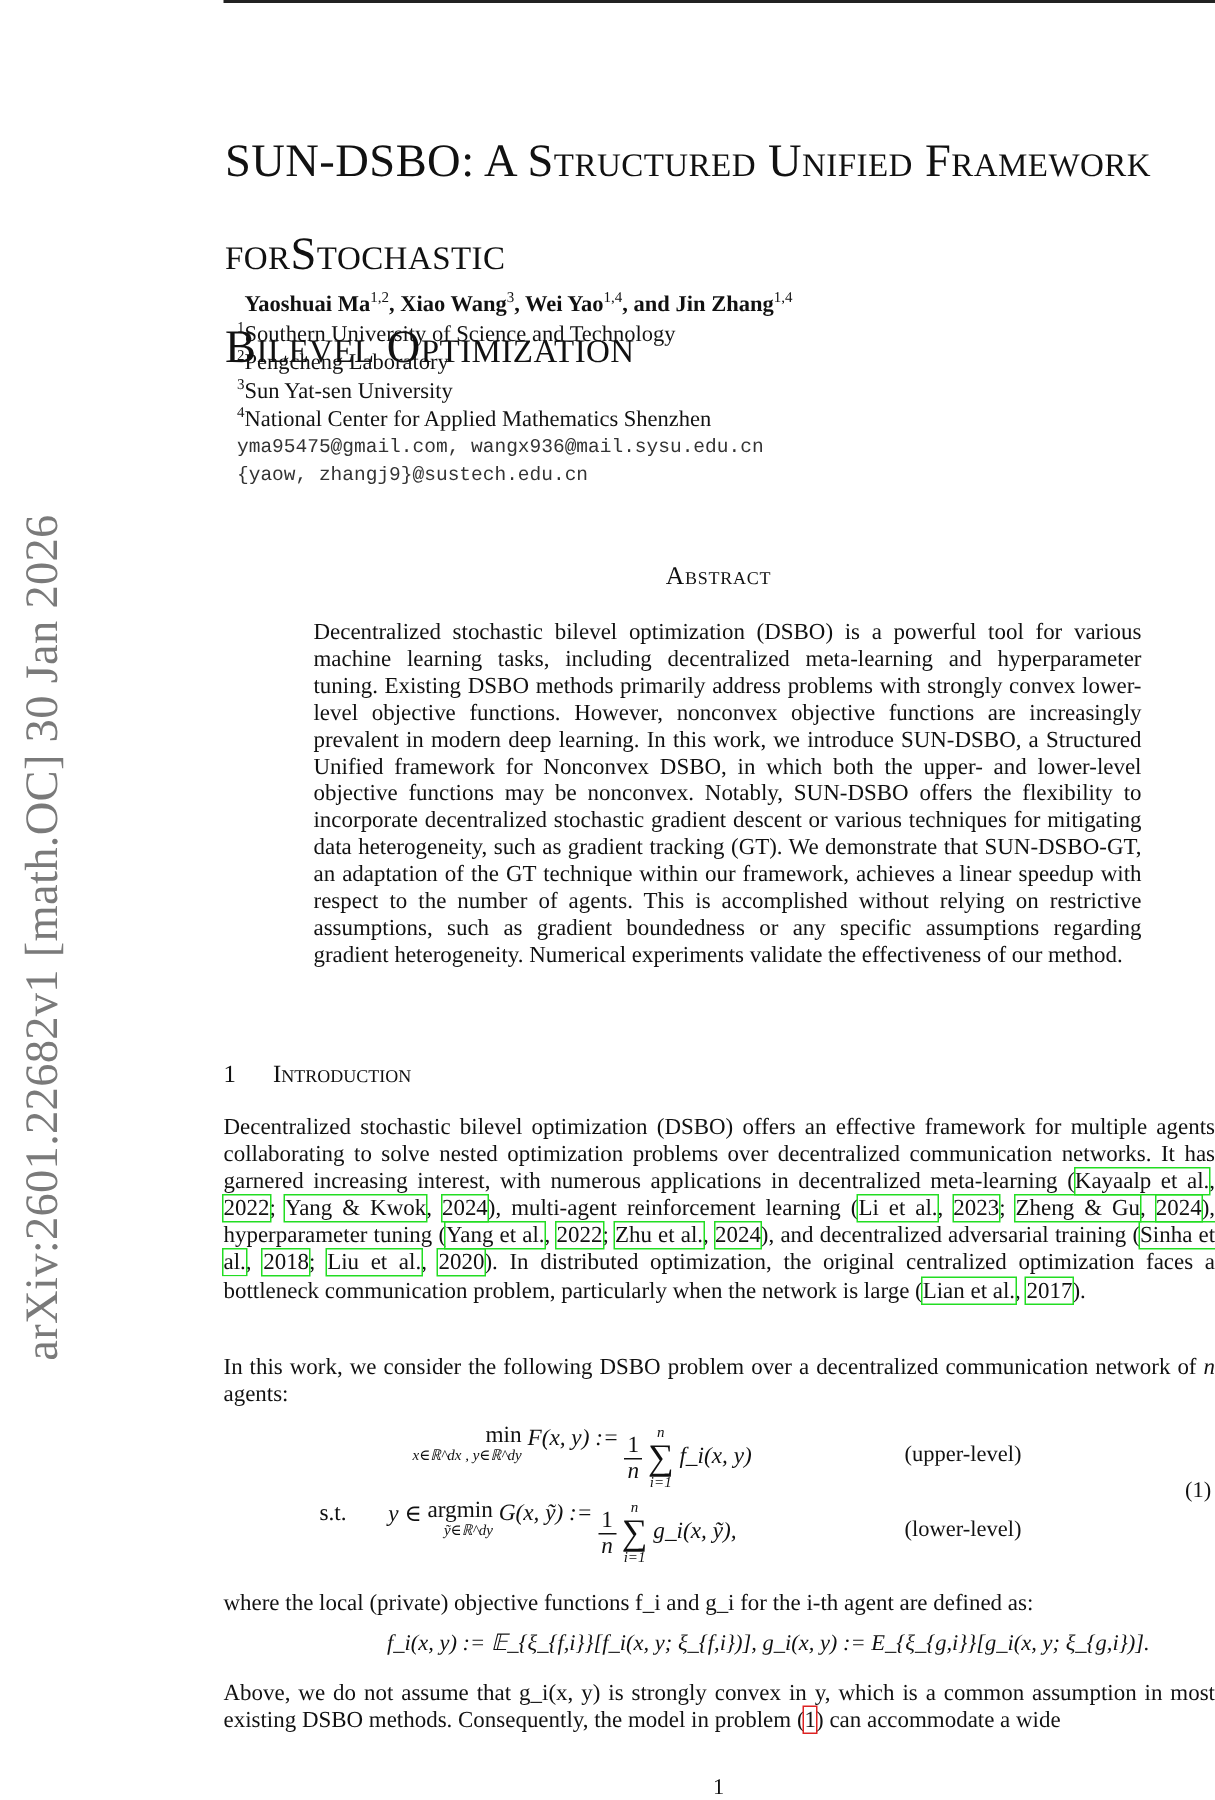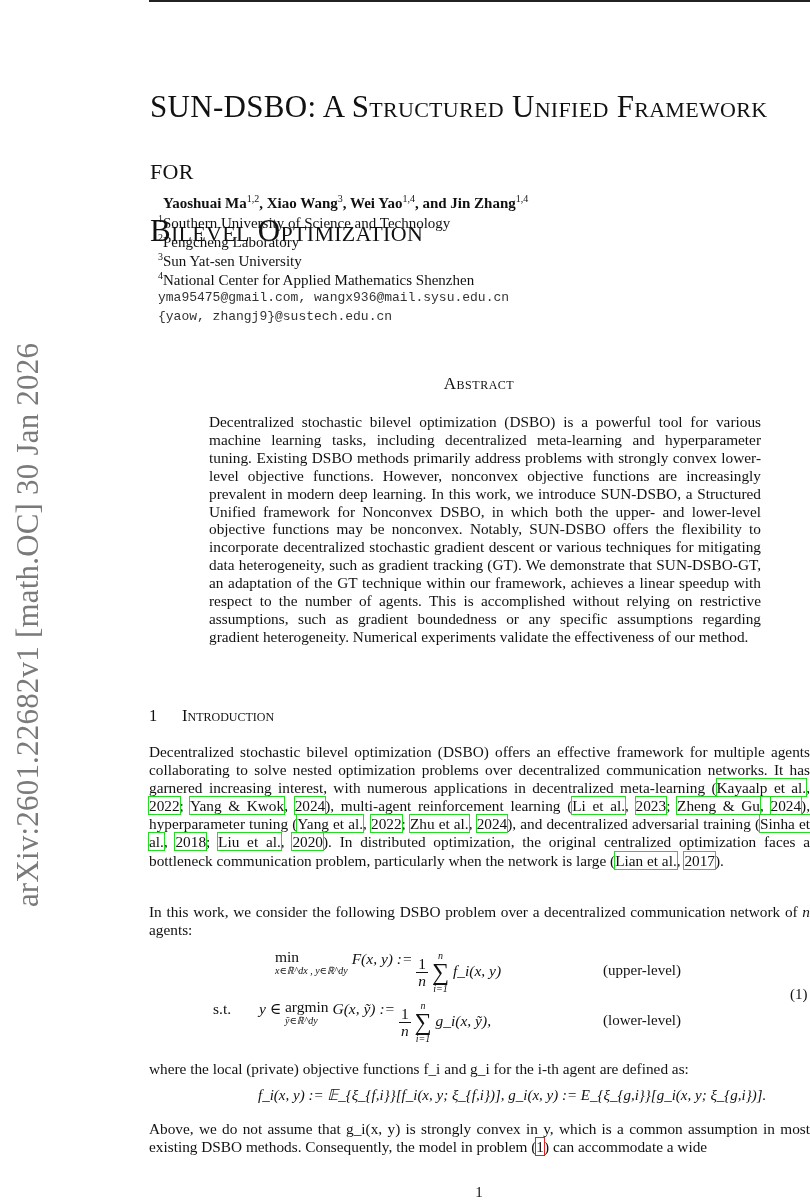--- a/index.html
+++ b/index.html
@@ -28,34 +28,35 @@
   .math { font-family:"Liberation Serif","DejaVu Serif",serif; font-style:italic; }
   .eq { position:absolute; font-size:15.5px; white-space:nowrap; }
   .tag { position:absolute; font-size:15px; white-space:nowrap; }
   .pageno { position:absolute; left:0; width:958px; top:1184px; text-align:center; font-size:15px; }
   .frac { display:inline-block; vertical-align:middle; text-align:center; line-height:16px; }
   .frac .nu { display:block; border-bottom:1px solid #111; padding:0 2px; }
   .frac .de { display:block; }
   .sum { display:inline-block; vertical-align:middle; text-align:center; line-height:11px; }
   .sum .big { display:block; font-size:24px; line-height:22px; font-style:normal; }
   .sum .lim { display:block; font-size:10px; }
-  .op { display:inline-block; vertical-align:top; text-align:left; line-height:14px; }
+  .op { display:inline-block; vertical-align:top; text-align:right; line-height:14px; }
   .op .lim { display:block; font-size:10px; }
 </style>
 </head>
 <body>
 
 <div class="rule"></div>
 
 <div class="sidebar-id">arXiv:2601.22682v1  [math.OC]  30 Jan 2026</div>
 
 <div class="title">
   <span class="line sc">SUN-DSBO: A Structured Unified Framework</span>
   <span class="line justify sc">
     <span>for</span>
+    <span>Stochastic</span>
   </span>
   <span class="line sc">Bilevel Optimization</span>
 </div>
 
 <div class="authors">
   <span>Yaoshuai Ma</span><sup>1,2</sup><span>, </span><span>Xiao Wang</span><sup>3</sup><span>, </span><span>Wei Yao</span><sup>1,4</sup><span>, and </span><span>Jin Zhang</span><sup>1,4</sup>
 </div>
 
 <div class="aff" style="top:213px"><sup>1</sup><span>Southern University of Science and Technology</span></div>
 <div class="aff" style="top:232px"><sup>2</sup><span>Pengcheng Laboratory</span></div>

